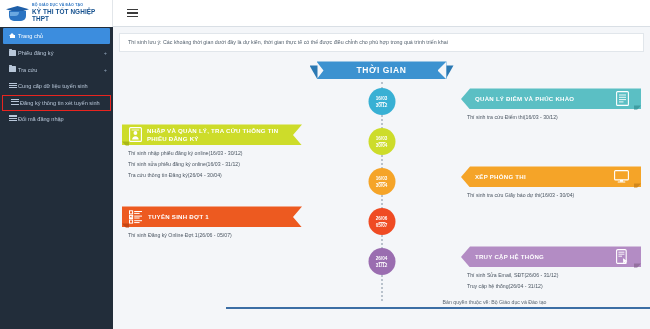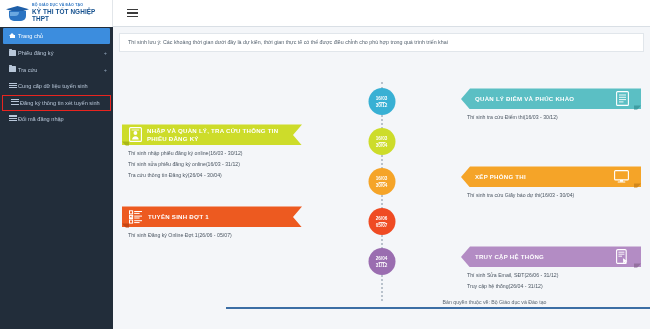--- a/index.html
+++ b/index.html
@@ -173,20 +173,25 @@
   </div>
 
   <div class="main">
 
     <div class="notice">Thí sinh lưu ý: Các khoảng thời gian dưới đây là dự kiến, thời gian thực tế có thể được điều chỉnh cho phù hợp trong quá trình triển khai</div>
 
     <div class="timeline-wrap">
 
       <div class="spine"></div>
 
+      <div class="ribbon-title">
+        <div class="rt-left-fold"></div>
+        <div class="rt-right-fold"></div>
+        <div class="rt-body">THỜI GIAN</div>
+      </div>
 
       <div class="node" style="top:32px;background:#38b0d4">
         <span>16/03</span>
         <span class="nd-sep"></span>
         <span>30/12</span>
       </div>
 
       <div class="entry right" style="top:32px;">
         <div class="ebar r" style="background:#5bbfc4">
           <span class="etitle">QUẢN LÝ ĐIỂM VÀ PHÚC KHẢO</span>

